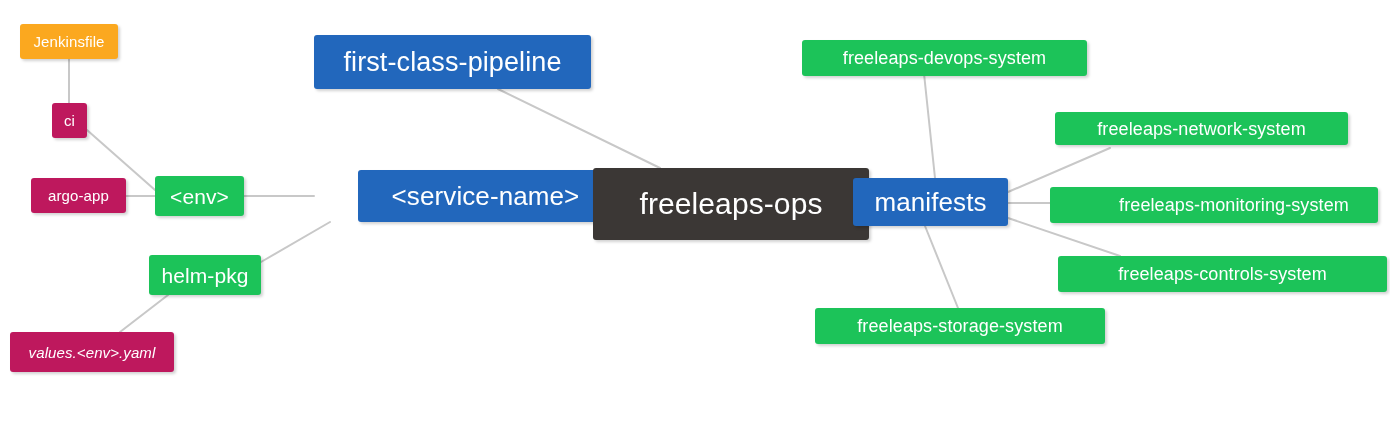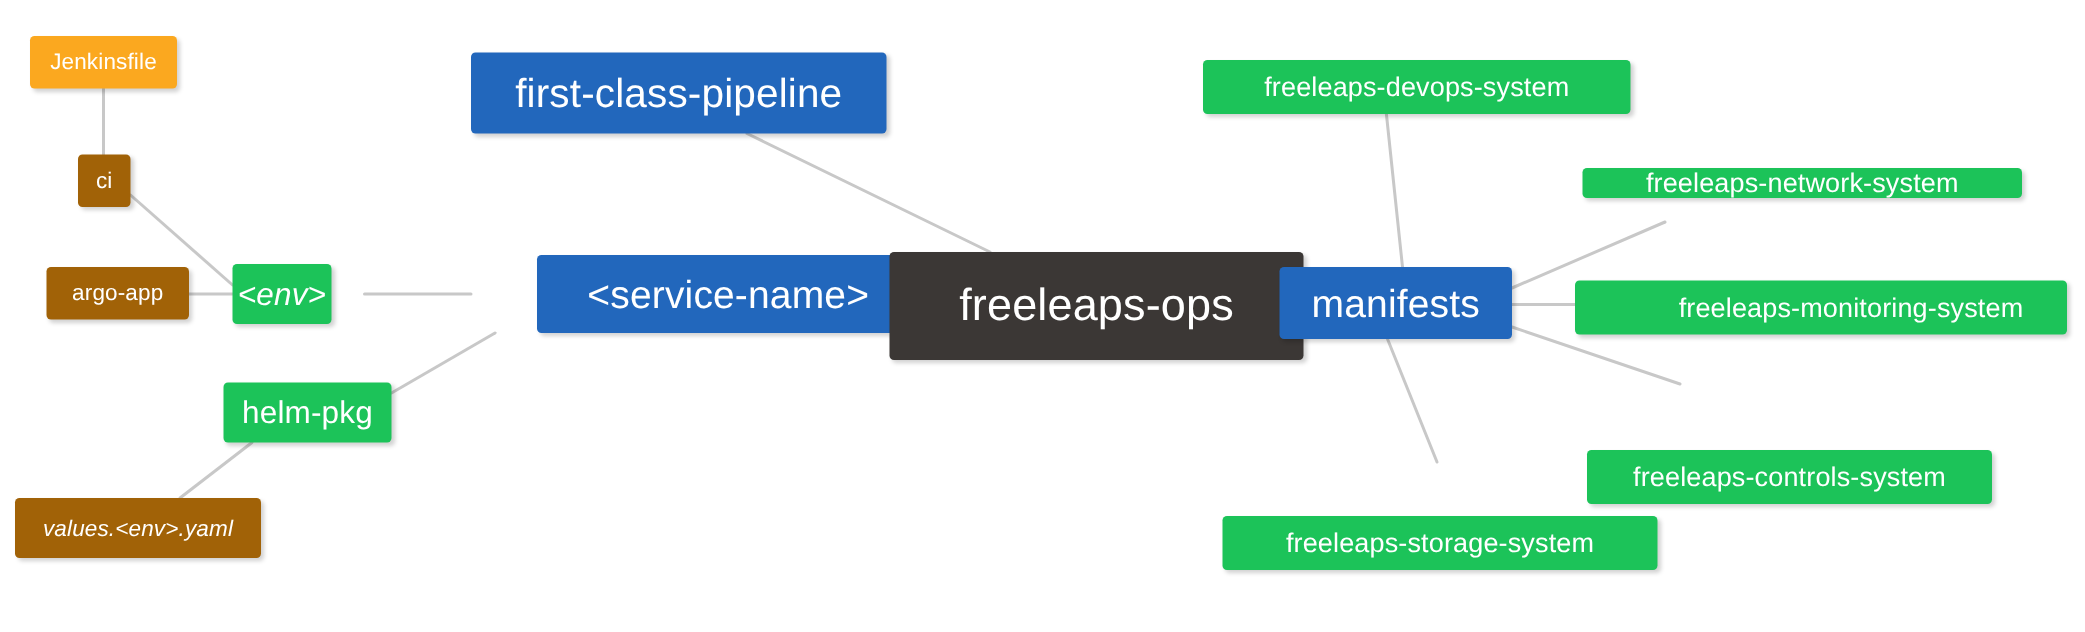--- a/index.html
+++ b/index.html
@@ -43,21 +43,21 @@
     cursor: pointer;
     user-select: none;
   }
   .mm-node span {
     display: block;
   }
   
   .c-root   { background: #3b3735; }
   .c-blue   { background: #2267bc; }
   .c-green  { background: #1cc359; }
-  .c-red    { background: #a16207; }
+  .c-red    { background: #be185d; }
   .c-orange { background: #fba81f; }
 </style>
 </head>
 <body>
 
 <div id="mindmap">
   <svg id="edge-layer" width="1390" height="421" viewBox="0 0 1390 421">
       <line x1="69" y1="59" x2="69" y2="103" stroke="#c8c8c8" stroke-width="2" stroke-linecap="round"></line>
       <line x1="87" y1="130" x2="155" y2="190" stroke="#c8c8c8" stroke-width="2" stroke-linecap="round"></line>
       <line x1="126" y1="196" x2="155" y2="196" stroke="#c8c8c8" stroke-width="2" stroke-linecap="round"></line>
@@ -76,21 +76,21 @@
   <div id="node-layer">
       <div class="mm-node c-orange" style="left: 20px; top: 24px; width: 98px; height: 35px; font-size: 15px;">
         <span>Jenkinsfile</span>
       </div>
       <div class="mm-node c-red" style="left: 52px; top: 103px; width: 35px; height: 35px; font-size: 15px;">
         <span>ci</span>
       </div>
       <div class="mm-node c-red" style="left: 31px; top: 178px; width: 95px; height: 35px; font-size: 15px;">
         <span>argo-app</span>
       </div>
-      <div class="mm-node c-green" style="left: 155px; top: 176px; width: 66px; height: 40px; font-size: 21px; font-style: italic;">
+      <div class="mm-node c-green" style="left: 155px; top: 176px; width: 89px; height: 40px; font-size: 21px;">
         <span>&lt;env&gt;</span>
       </div>
       <div class="mm-node c-green" style="left: 149px; top: 255px; width: 112px; height: 40px; font-size: 21px;">
         <span>helm-pkg</span>
       </div>
       <div class="mm-node c-red" style="left: 10px; top: 332px; width: 164px; height: 40px; font-size: 15px; font-style: italic;">
         <span>values.&lt;env&gt;.yaml</span>
       </div>
       <div class="mm-node c-blue" style="left: 314px; top: 35px; width: 277px; height: 54px; font-size: 27px;">
         <span>first-class-pipeline</span>
@@ -100,26 +100,26 @@
       </div>
       <div class="mm-node c-root" style="left: 593px; top: 168px; width: 276px; height: 72px; font-size: 30px;">
         <span>freeleaps-ops</span>
       </div>
       <div class="mm-node c-blue" style="left: 853px; top: 178px; width: 155px; height: 48px; font-size: 26px;">
         <span>manifests</span>
       </div>
       <div class="mm-node c-green" style="left: 802px; top: 28px; width: 285px; height: 36px; font-size: 18px; margin-top: 12px;">
         <span>freeleaps-devops-system</span>
       </div>
-      <div class="mm-node c-green" style="left: 1055px; top: 112px; width: 293px; height: 20px; font-size: 18px;">
+      <div class="mm-node c-green" style="left: 1055px; top: 112px; width: 293px; height: 33px; font-size: 18px;">
         <span>freeleaps-network-system</span>
       </div>
       <div class="mm-node c-green" style="left: 1050px; top: 187px; width: 328px; height: 36px; font-size: 18px; padding-left: 40px;">
         <span>freeleaps-monitoring-system</span>
       </div>
-      <div class="mm-node c-green" style="left: 1058px; top: 256px; width: 270px; height: 36px; font-size: 18px; margin-top: 44px;">
+      <div class="mm-node c-green" style="left: 1058px; top: 256px; width: 329px; height: 36px; font-size: 18px;">
         <span>freeleaps-controls-system</span>
       </div>
-      <div class="mm-node c-green" style="left: 815px; top: 308px; width: 290px; height: 36px; font-size: 18px; margin-top: 36px;">
+      <div class="mm-node c-green" style="left: 815px; top: 308px; width: 290px; height: 36px; font-size: 18px;">
         <span>freeleaps-storage-system</span>
       </div>
     </div>
 </div>
 
 </body></html>

